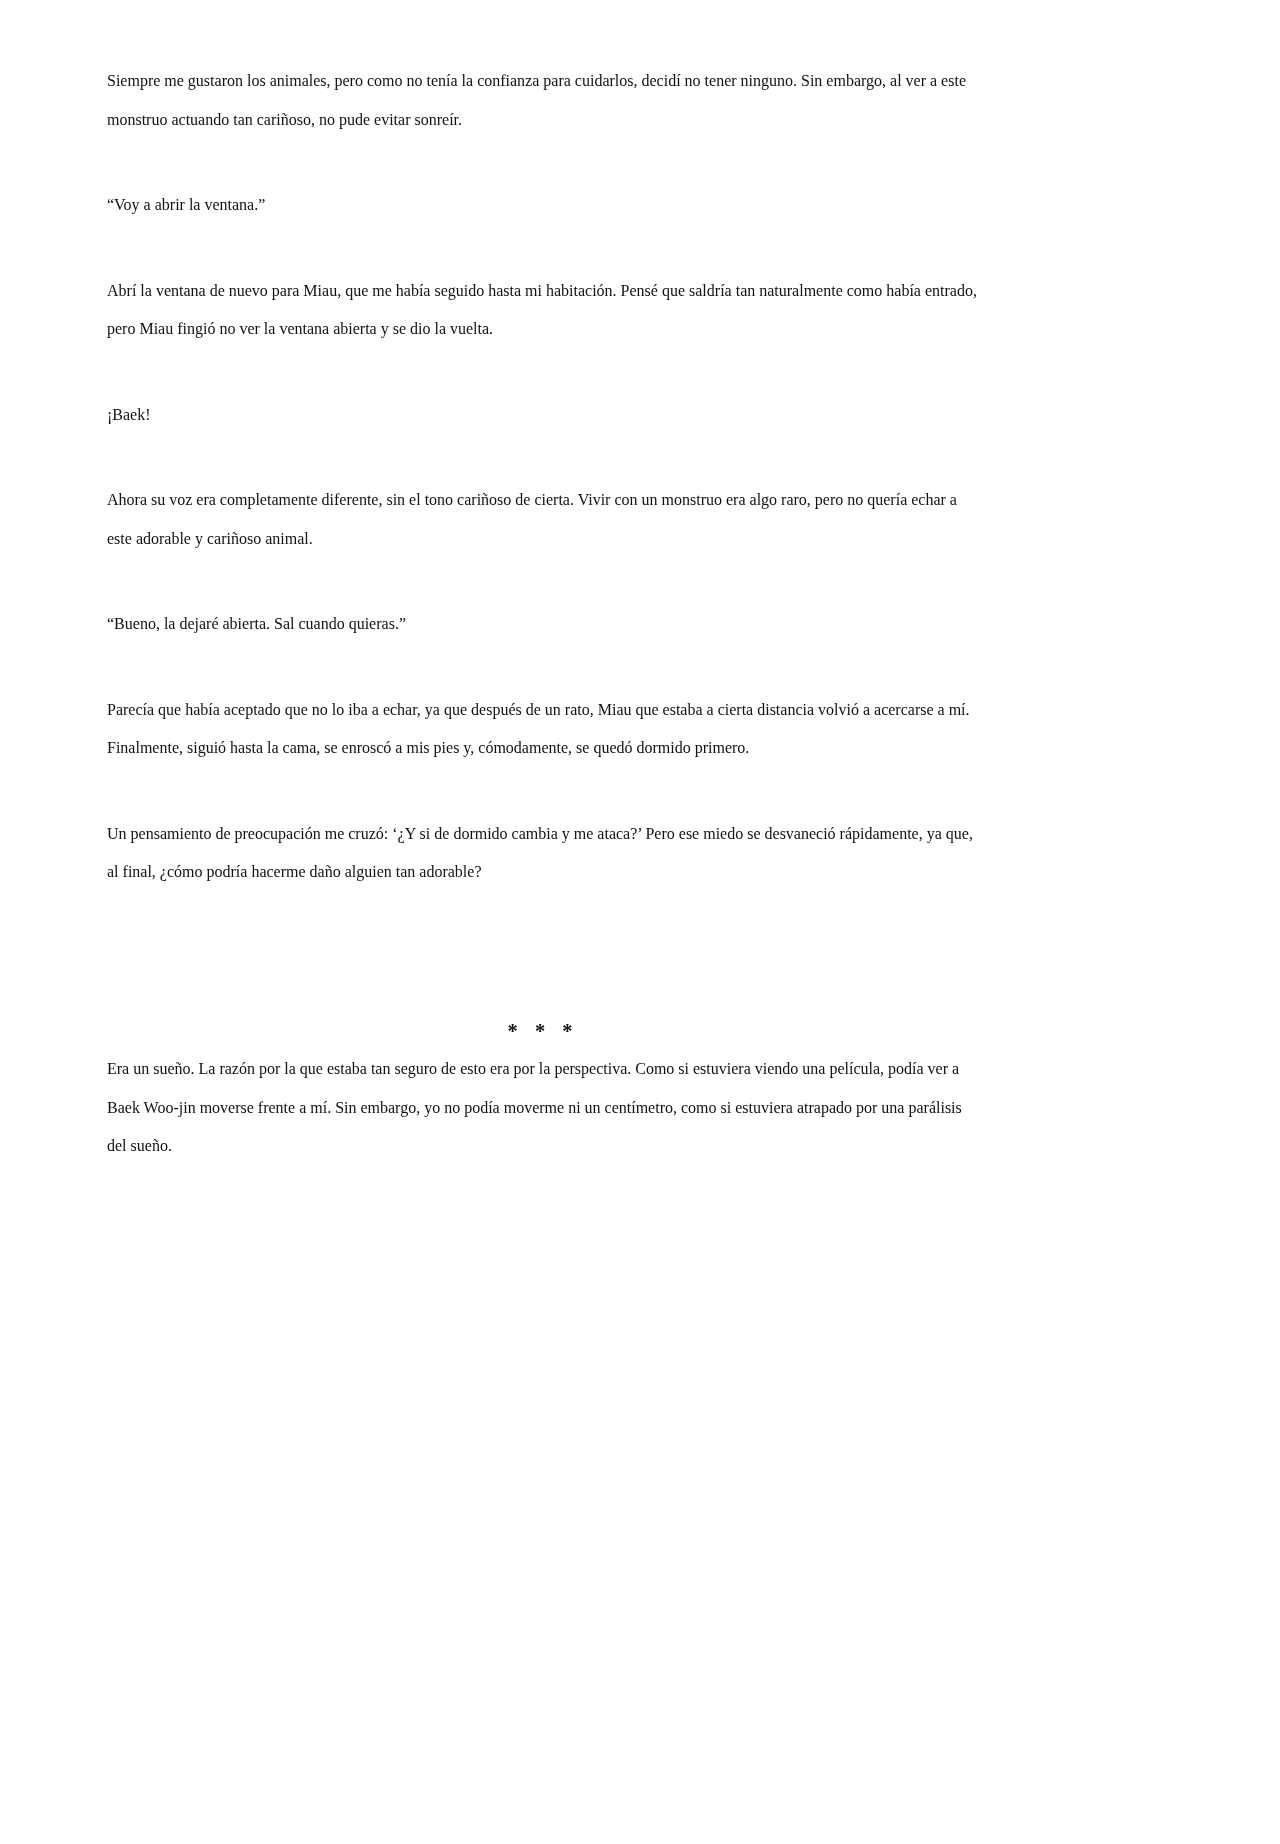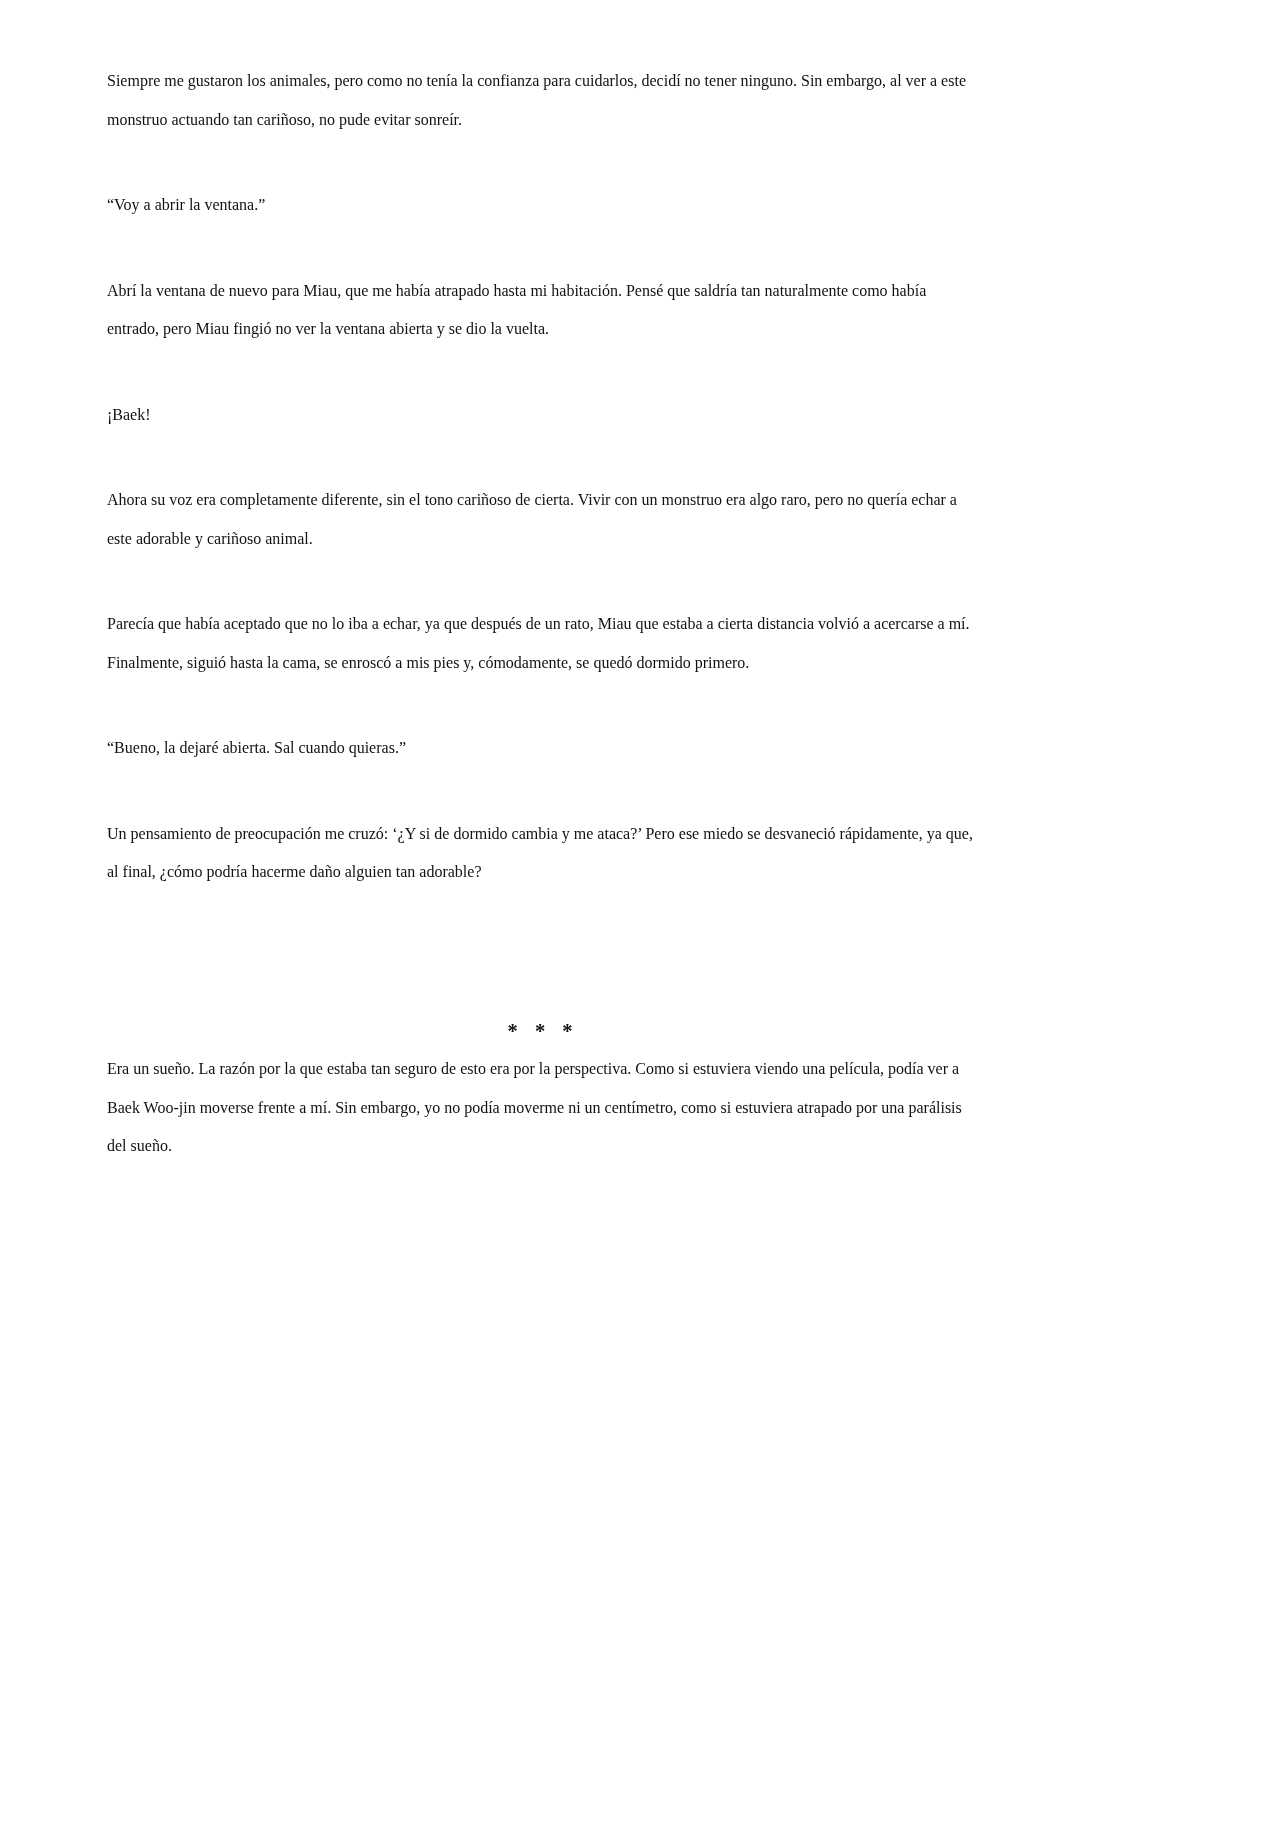--- a/index.html
+++ b/index.html
@@ -60,30 +60,30 @@
 </head>
 <body>
 
 <div class="page">
   <div class="content">
 
     <p class="para">Siempre me gustaron los animales, pero como no tenía la confianza para cuidarlos, decidí no tener ninguno. Sin embargo, al ver a este monstruo actuando tan cariñoso, no pude evitar sonreír.</p>
 
     <p class="para">“Voy a abrir la ventana.”</p>
 
-    <p class="para">Abrí la ventana de nuevo para Miau, que me había atrapado hasta mi habitación. Pensé que saldría tan naturalmente como había entrado, pero Miau fingió no ver la ventana abierta y se dio la vuelta.</p>
+    <p class="para">Abrí la ventana de nuevo para Miau, que me había seguido hasta mi habitación. Pensé que saldría tan naturalmente como había entrado, pero Miau fingió no ver la ventana abierta y se dio la vuelta.</p>
 
 
     <p class="para">¡Baek!</p>
 
     <p class="para">Ahora su voz era completamente diferente, sin el tono cariñoso de cierta. Vivir con un monstruo era algo raro, pero no quería echar a este adorable y cariñoso animal.</p>
 
+    <p class="para">“Bueno, la dejaré abierta. Sal cuando quieras.”</p>
+
     <p class="para">Parecía que había aceptado que no lo iba a echar, ya que después de un rato, Miau que estaba a cierta distancia volvió a acercarse a mí. Finalmente, siguió hasta la cama, se enroscó a mis pies y, cómodamente, se quedó dormido primero.</p>
-
-    <p class="para">“Bueno, la dejaré abierta. Sal cuando quieras.”</p>
 
 
     <p class="para">Un pensamiento de preocupación me cruzó: ‘¿Y si de dormido cambia y me ataca?’ Pero ese miedo se desvaneció rápidamente, ya que, al final, ¿cómo podría hacerme daño alguien tan adorable?</p>
 
     <p class="sep">* * *</p>
 
     <p class="para after-sep">Era un sueño. La razón por la que estaba tan seguro de esto era por la perspectiva. Como si estuviera viendo una película, podía ver a Baek Woo-jin moverse frente a mí. Sin embargo, yo no podía moverme ni un centímetro, como si estuviera atrapado por una parálisis del sueño.</p>
 
   </div>
 </div>

